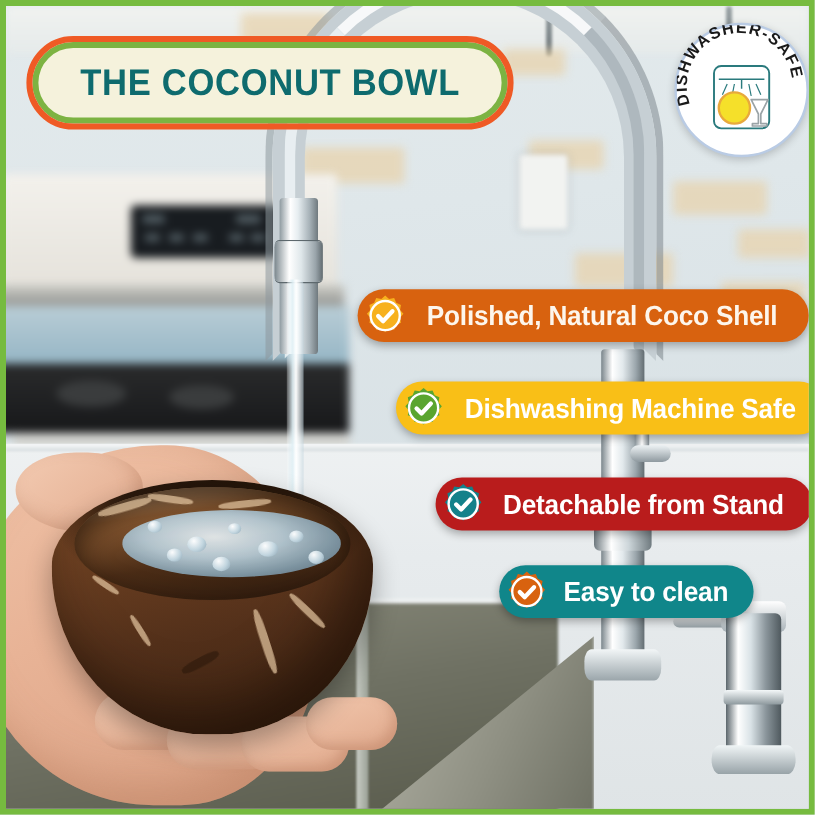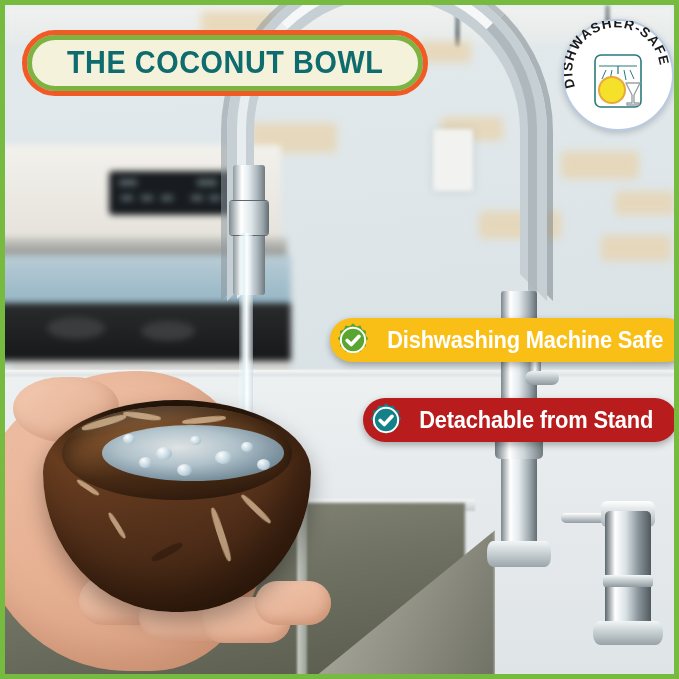--- a/index.html
+++ b/index.html
@@ -260,21 +260,21 @@
   .fiber {
     position: absolute; background: rgba(226,196,158,.72);
     border-radius: 40%; filter: blur(.5px);
   }
   .fiber.dark { background: rgba(40,22,10,.55); }
 
   
 
   
   .title-banner {
-    position: absolute; left: 22px; top: 30px; width: 396px; height: 56px;
+    position: absolute; left: 22px; top: 30px; width: 396px; height: 68px;
     background: #f5f2dc;
     border: 5px solid #7cb342;
     outline: 5px solid #ef5a25;
     border-radius: 34px;
     display: flex; align-items: center; justify-content: center;
     box-sizing: border-box;
   }
   .title-text {
     color: #0e6b6e;
     font-family: "Liberation Sans", sans-serif;
@@ -435,33 +435,49 @@
       <line x1="54" y1="45" x2="54" y2="53" stroke="#2a7a7d" stroke-width="1.2"></line>
       <line x1="42" y1="49" x2="38" y2="58" stroke="#2a7a7d" stroke-width="1"></line>
       <line x1="48" y1="49" x2="46" y2="59" stroke="#2a7a7d" stroke-width="1"></line>
       <line x1="60" y1="49" x2="62" y2="59" stroke="#2a7a7d" stroke-width="1"></line>
       <line x1="66" y1="49" x2="70" y2="58" stroke="#2a7a7d" stroke-width="1"></line>
       <circle cx="48" cy="69" r="13" fill="#f5e02a" stroke="#e8a93c" stroke-width="2"></circle>
       <path d="M 62,62 L 76,62 L 70,74 L 70,82 L 75,82 L 75,84 L 63,84 L 63,82 L 68,82 L 68,74 Z" fill="#ffffff" stroke="#9aa3a6" stroke-width="1.4" stroke-linejoin="round"></path>
     </svg>
   </div>
 
+  <div class="pill" id="pill-0">
+    <svg class="check-badge" viewBox="0 0 40 40">
+      <path d="M20 1.5 l3.6 3.1 4.7-.8 1.9 4.4 4.4 1.9 -.8 4.7 3.1 3.6 -3.1 3.6 .8 4.7 -4.4 1.9 -1.9 4.4 -4.7-.8 -3.6 3.1 -3.6-3.1 -4.7 .8 -1.9-4.4 -4.4-1.9 .8-4.7 -3.1-3.6 3.1-3.6 -.8-4.7 4.4-1.9 1.9-4.4 4.7 .8 Z" fill="#f7b11e"></path>
+      <circle cx="20" cy="20" r="13.5" fill="none" stroke="#ffffff" stroke-width="2.2"></circle>
+      <path d="M13.5 20.5 l4.6 4.6 8.6-9.2" fill="none" stroke="#ffffff" stroke-width="4" stroke-linecap="round" stroke-linejoin="round"></path>
+    </svg>
+    <span class="pill-label">Polished, Natural Coco Shell</span>
+  </div>
 
   <div class="pill" id="pill-1">
     <svg class="check-badge" viewBox="0 0 40 40">
       <path d="M20 1.5 l3.6 3.1 4.7-.8 1.9 4.4 4.4 1.9 -.8 4.7 3.1 3.6 -3.1 3.6 .8 4.7 -4.4 1.9 -1.9 4.4 -4.7-.8 -3.6 3.1 -3.6-3.1 -4.7 .8 -1.9-4.4 -4.4-1.9 .8-4.7 -3.1-3.6 3.1-3.6 -.8-4.7 4.4-1.9 1.9-4.4 4.7 .8 Z" fill="#5aa52f"></path>
       <circle cx="20" cy="20" r="13.5" fill="none" stroke="#ffffff" stroke-width="2.2"></circle>
       <path d="M13.5 20.5 l4.6 4.6 8.6-9.2" fill="none" stroke="#ffffff" stroke-width="4" stroke-linecap="round" stroke-linejoin="round"></path>
     </svg>
     <span class="pill-label">Dishwashing Machine Safe</span>
   </div>
 
   <div class="pill" id="pill-2">
     <svg class="check-badge" viewBox="0 0 40 40">
       <path d="M20 1.5 l3.6 3.1 4.7-.8 1.9 4.4 4.4 1.9 -.8 4.7 3.1 3.6 -3.1 3.6 .8 4.7 -4.4 1.9 -1.9 4.4 -4.7-.8 -3.6 3.1 -3.6-3.1 -4.7 .8 -1.9-4.4 -4.4-1.9 .8-4.7 -3.1-3.6 3.1-3.6 -.8-4.7 4.4-1.9 1.9-4.4 4.7 .8 Z" fill="#13818a"></path>
       <circle cx="20" cy="20" r="13.5" fill="none" stroke="#ffffff" stroke-width="2.2"></circle>
       <path d="M13.5 20.5 l4.6 4.6 8.6-9.2" fill="none" stroke="#ffffff" stroke-width="4" stroke-linecap="round" stroke-linejoin="round"></path>
     </svg>
     <span class="pill-label">Detachable from Stand</span>
   </div>
 
+  <div class="pill" id="pill-3">
+    <svg class="check-badge" viewBox="0 0 40 40">
+      <path d="M20 1.5 l3.6 3.1 4.7-.8 1.9 4.4 4.4 1.9 -.8 4.7 3.1 3.6 -3.1 3.6 .8 4.7 -4.4 1.9 -1.9 4.4 -4.7-.8 -3.6 3.1 -3.6-3.1 -4.7 .8 -1.9-4.4 -4.4-1.9 .8-4.7 -3.1-3.6 3.1-3.6 -.8-4.7 4.4-1.9 1.9-4.4 4.7 .8 Z" fill="#d8620f"></path>
+      <circle cx="20" cy="20" r="13.5" fill="none" stroke="#ffffff" stroke-width="2.2"></circle>
+      <path d="M13.5 20.5 l4.6 4.6 8.6-9.2" fill="none" stroke="#ffffff" stroke-width="4" stroke-linecap="round" stroke-linejoin="round"></path>
+    </svg>
+    <span class="pill-label">Easy to clean</span>
+  </div>
 
 </div>
 
 </body></html>

